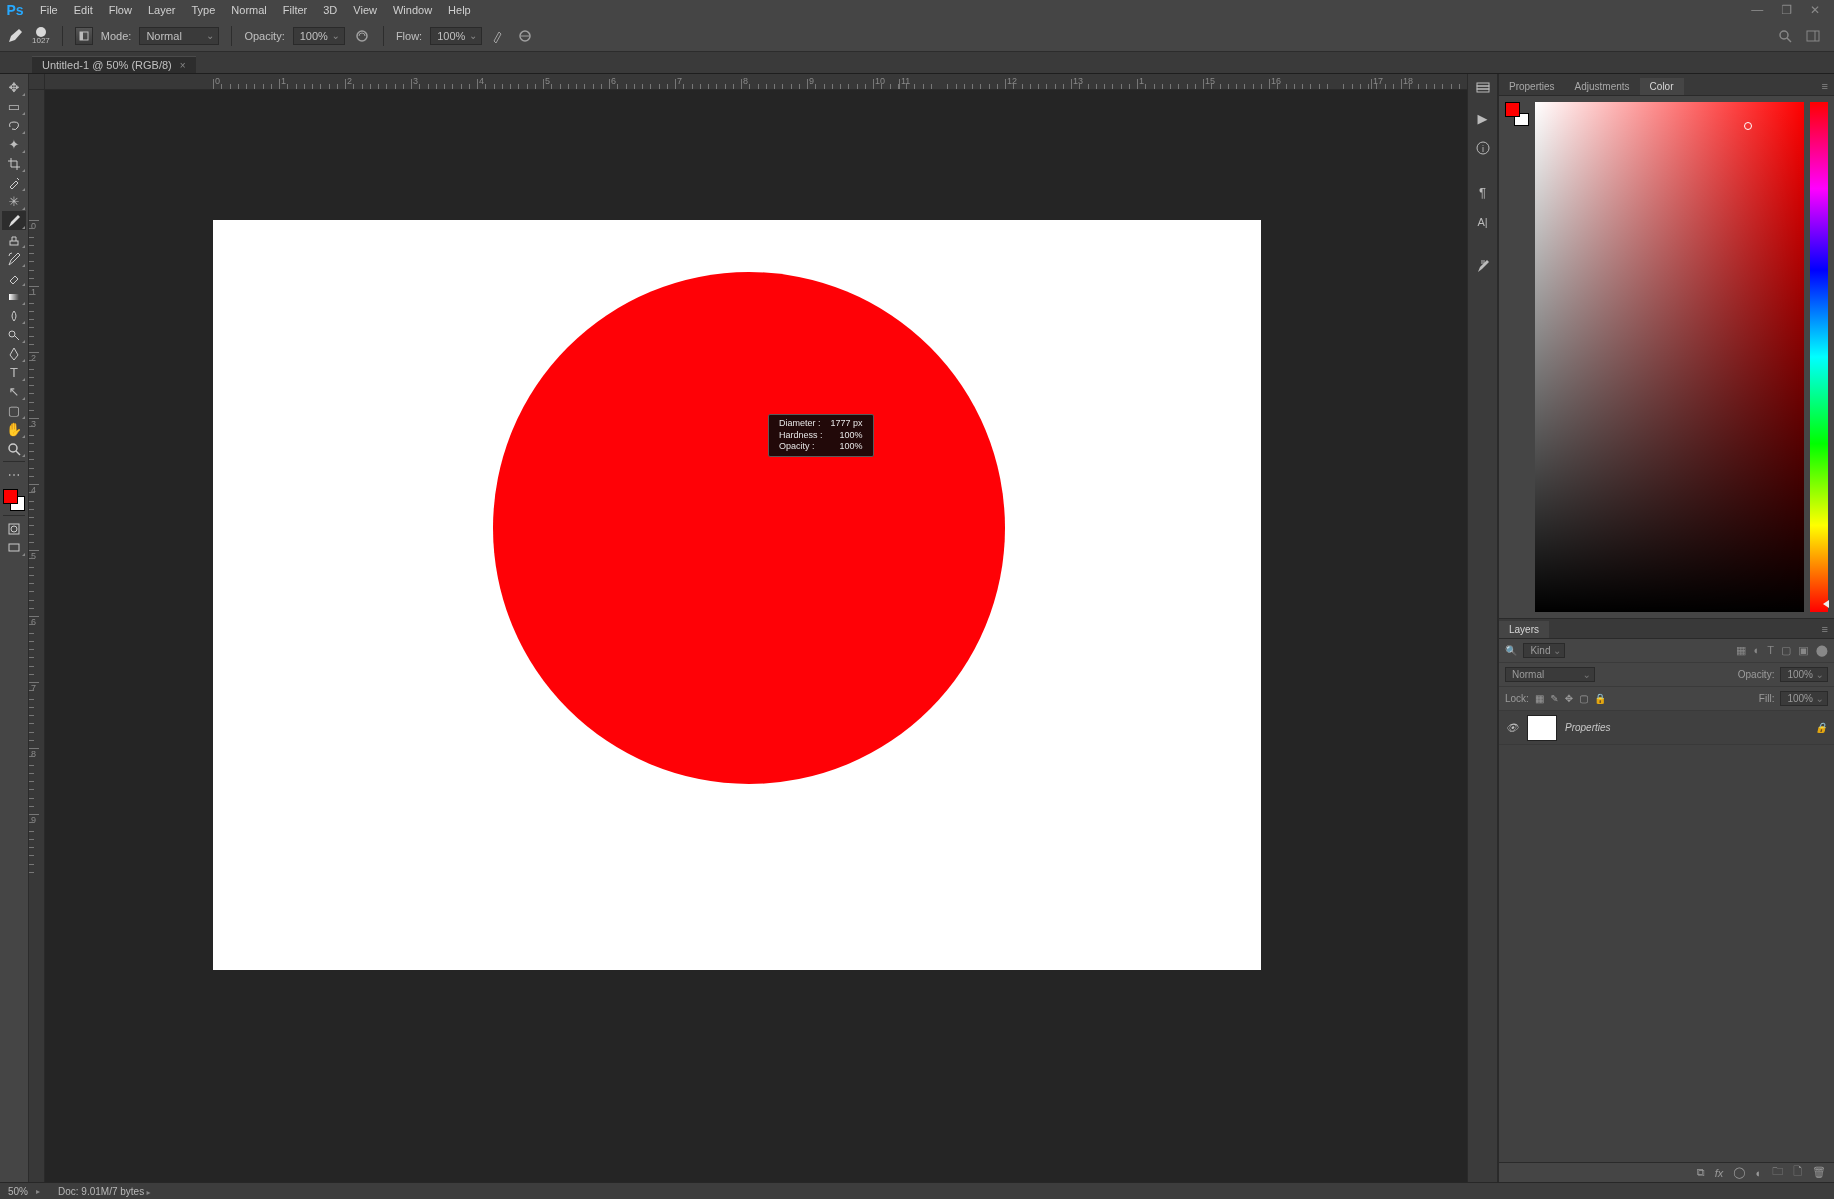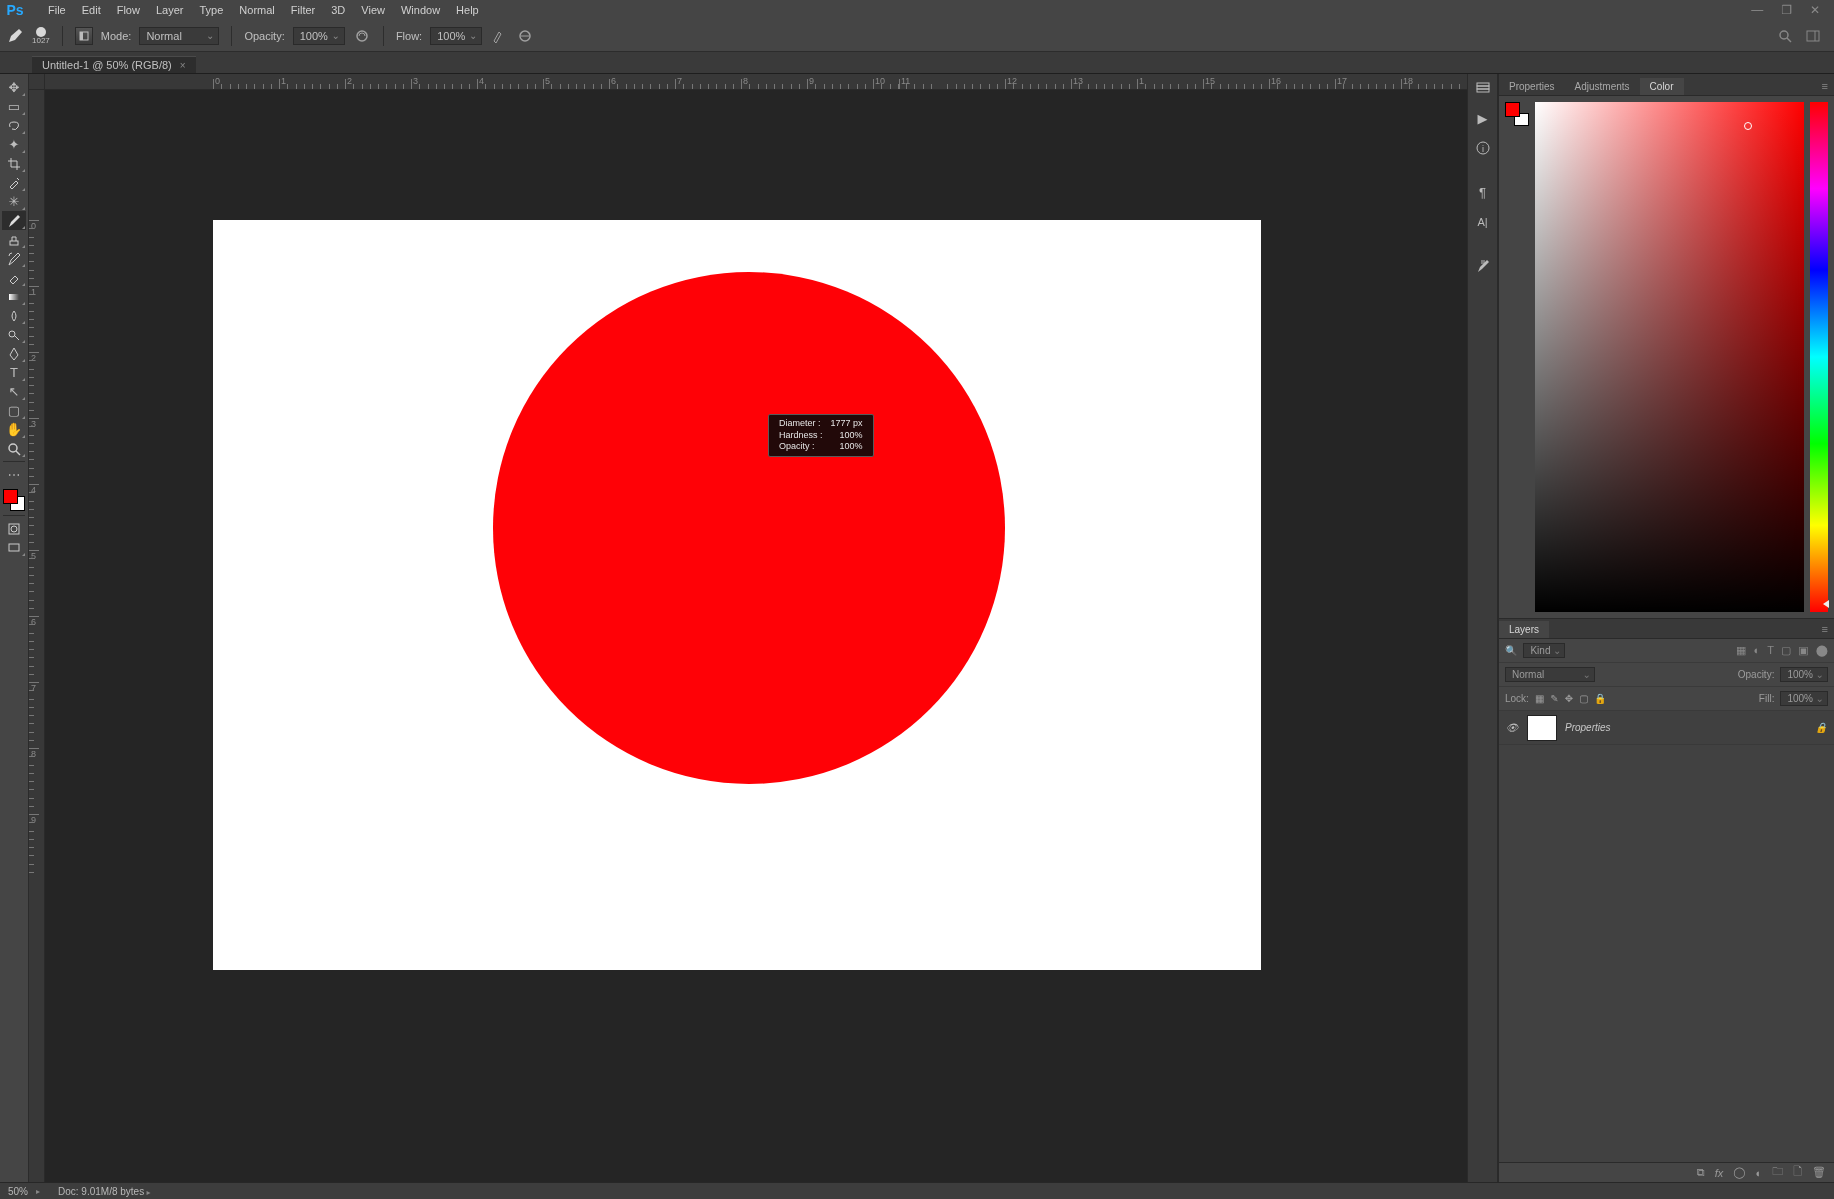--- a/index.html
+++ b/index.html
@@ -20,21 +20,21 @@
     align-items: center;
     padding: 0 4px;
     gap: 0;
   }
   .ps-logo {
     width: 22px; height: 18px;
     color: #27a9ff;
     font-weight: bold;
     font-size: 14px;
     display: flex; align-items: center; justify-content: center;
-    margin-right: 14px;
+    margin-right: 6px;
   }
   .menubar .menu-item {
     padding: 2px 8px;
     color: #d0d0d0;
     font-size: 11px;
   }
   .window-ctrls {
     margin-left: auto;
     display: flex; gap: 10px; align-items: center;
     padding-right: 6px;
@@ -682,21 +682,21 @@
         <div class="tick major" style="left: 1224px;">
           <span>16</span>
         </div>
         <div class="tick" style="left: 1232.25px;"></div>
         <div class="tick" style="left: 1240.5px;"></div>
         <div class="tick" style="left: 1248.75px;"></div>
         <div class="tick" style="left: 1257px;"></div>
         <div class="tick" style="left: 1265.25px;"></div>
         <div class="tick" style="left: 1273.5px;"></div>
         <div class="tick" style="left: 1281.75px;"></div>
-        <div class="tick major" style="left: 1290px; text-align: center;">
+        <div class="tick major" style="left: 1326px; text-align: center;">
           <span>17</span>
         </div>
         <div class="tick" style="left: 1298.25px;"></div>
         <div class="tick" style="left: 1306.5px;"></div>
         <div class="tick" style="left: 1314.75px;"></div>
         <div class="tick" style="left: 1323px;"></div>
         <div class="tick" style="left: 1331.25px;"></div>
         <div class="tick" style="left: 1339.5px;"></div>
         <div class="tick" style="left: 1347.75px;"></div>
         <div class="tick major" style="left: 1356px;">
@@ -930,14 +930,14 @@
         <span>🗋</span>
         <span>🗑</span>
       </div>
     </div>
   </div>
 
 </div>
 
 <div class="status">
   <span class="zoom">50%</span>
-  <span class="doc">Doc: 9.01M/8 bytes</span>
+  <span class="doc">Doc: 9.01M/7 bytes</span>
 </div>
 
 </body></html>

